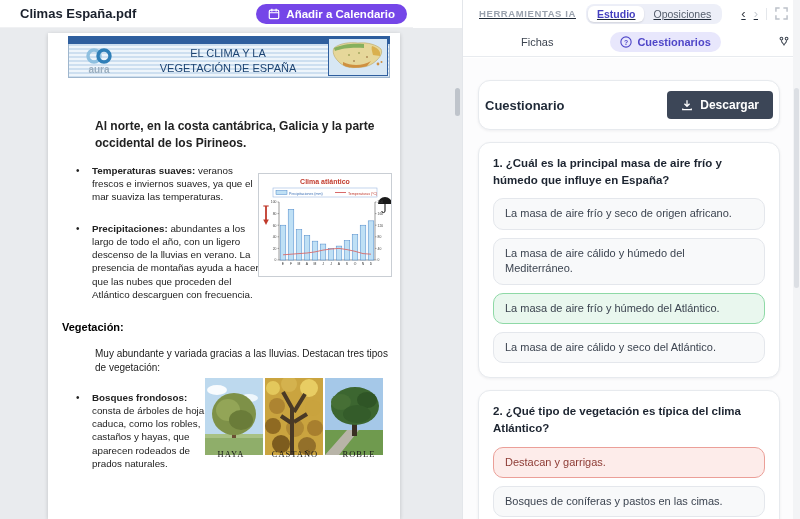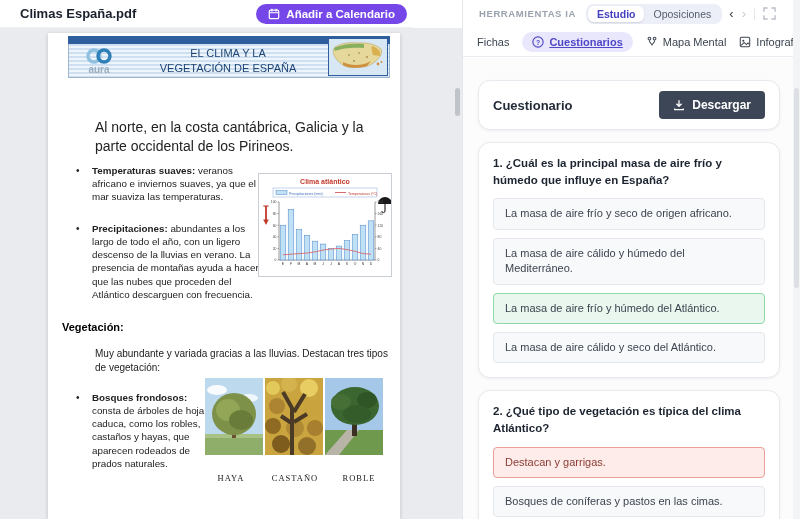--- a/index.html
+++ b/index.html
@@ -33,77 +33,77 @@
   .banner-top { height:8px; background:#2e5e9e; }
   .banner-body {
     height:34px; display:flex; align-items:center; border:1px solid #9fb6cd; border-top:none;
     background:repeating-linear-gradient(180deg,#cddff0 0px,#cddff0 2px,#eef5fb 2px,#eef5fb 4px);
   }
   .banner-logo { width:64px; display:flex; justify-content:center; }
   .banner-title { flex:1; text-align:center; color:#1d4472; font-weight:normal; font-size:11px; line-height:1.3; }
   .banner-map { position:absolute; right:2px; top:2px; width:60px; height:38px; background:#d7e7f4; border:1.5px solid #2e5e9e; }
 
   .pdf-h1 { position:absolute; left:14px; top:60px; font-size:11px; font-weight:bold; color:#000; }
-  .pdf-intro { position:absolute; left:47px; top:85px; width:302px; font-size:14px; line-height:1.38; color:#222; }
+  .pdf-intro { position:absolute; left:47px; top:85px; width:302px; font-size:12px; line-height:1.38; color:#222;font-weight:bold; }
   .pdf-bullet { position:absolute; line-height:1.34; color:#222; }
   .pdf-bullet .dot { position:absolute; left:-16px; top:0; font-size:10px; }
   .b1 { left:44px; top:131px; width:168px; }
   .b2 { left:44px; top:189px; width:168px; }
   .b3 { left:44px; top:358px; width:114px; }
   .pdf-b { font-weight:bold; }
   .pdf-h2 { position:absolute; left:14px; top:288px; font-size:11px; font-weight:bold; color:#000; }
   .pdf-veg-intro { position:absolute; left:47px; top:314px; width:302px; font-size:10px; line-height:1.38; color:#222; }
 
   
   .chart-box { position:absolute; left:210px; top:140px; width:134px; height:104px; background:#fff; border:1px solid #c9ced4; }
 
   
   .trees { position:absolute; left:157px; top:345px; display:flex; gap:2px; }
   .tree-fig { width:58px; }
-  .tree-captions { position:absolute; left:157px; top:440px; display:flex; gap:12px; width:180px; }
+  .tree-captions { position:absolute; left:157px; top:416px; display:flex; gap:12px; width:180px; }
   .tree-captions span {
     width:58px; text-align:center; font-family:"Liberation Serif", serif;
     font-size:8.5px; letter-spacing:1px; color:#1a1a1a;
   }
 
   
   .tools-pane { position:absolute; left:462px; top:0; width:338px; height:519px; background:#fff; border-left:1px solid #e3e6ea; }
-  .tools-row1 { height:27px; display:flex; align-items:center; padding:0 24px 0 16px; }
+  .tools-row1 { height:27px; display:flex; align-items:center; padding:0 12px 0 16px;text-decoration:underline; }
   .tools-label { font-size:9.5px; font-weight:bold; color:#9aa2ae; letter-spacing:.6px; }
   .mode-toggle { display:flex; background:#edeff8; border-radius:8px; padding:2px; margin-left:10px; }
   .mode { font-size:10.5px; padding:2px 9px; border-radius:6px; color:#555e6d; cursor:pointer; }
   .mode.active { background:#fff; color:#4540c0; font-weight:bold; box-shadow:0 1px 2px rgba(0,0,0,.12); }
   .nav-icons { margin-left:auto; display:flex; align-items:center; gap:8px; }
   .chev { font-size:13px; line-height:1; cursor:pointer; }
   .chev.back { color:#3a3f46; }
   .chev.fwd { color:#c8ccd2; }
   .vdiv { width:1px; height:12px; background:#e4e7eb; }
   .expand-icon { cursor:pointer; }
 
   .tools-row2 { height:30px; display:flex; align-items:center; gap:13px; padding:0 14px; border-bottom:1px solid #e8ebef; }
-  .tab { font-size:11px; color:#3c4450; display:flex; align-items:center; gap:5px; cursor:pointer; white-space:nowrap; }
-  .tab.active { background:#e8e7fc; color:#4f46c8; font-weight:bold; border-radius:14px; padding:4px 10px;text-decoration:underline; }
+  .tab { font-size:11px; color:#3c4450; display:flex; align-items:center; gap:5px; cursor:pointer; white-space:nowrap;margin-left:44px; }
+  .tab.active { background:#e8e7fc; color:#4f46c8; font-weight:bold; border-radius:14px; padding:4px 10px; }
 
   .tools-content { position:absolute; top:58px; left:0; right:0; bottom:0; padding:22px 20px 8px 15px; background:#fcfcfd; overflow:hidden; }
   .card {
     background:#fff; border:1px solid #e7eaee; border-radius:12px;
     box-shadow:0 1px 3px rgba(16,24,40,.06); margin-bottom:12px;
   }
-  .quiz-header { display:flex; align-items:center; justify-content:space-between; padding:10px 14px; }
+  .quiz-header { display:flex; align-items:center; justify-content:space-between; padding:10px 6px; }
   .quiz-title { font-size:13px; font-weight:bold; color:#1f2937; }
   .download-btn {
     display:flex; align-items:center; gap:7px; background:#3c4657; color:#fff; border:none;
     border-radius:4px; padding:7px 14px; font-size:12px; font-weight:bold;
     font-family:"Liberation Sans", sans-serif; cursor:pointer;
   }
   .q-card { padding:12px 14px; }
   .q-title { font-size:11.5px; font-weight:bold; color:#1c2430; line-height:1.45; margin-bottom:10px; }
   .q-opt {
     font-size:11px; color:#3c4450; background:#f8f9fa; border:1px solid #e4e7ec;
-    border-radius:4px; padding:7px 11px; margin-bottom:8px; line-height:1.4; cursor:pointer;
+    border-radius:10px; padding:7px 11px; margin-bottom:8px; line-height:1.4; cursor:pointer;
   }
   .q-opt:last-child { margin-bottom:2px; }
   .q-opt.correct { background:#e9f7ee; border-color:#8ed9a6; }
   .q-opt.incorrect { background:#fdecea; border-color:#eb9f98; color:#8d3b34; }
 
   .panel-scroll-track { position:absolute; right:0; top:0; width:7px; height:519px; background:#f3f4f6; }
   .panel-scroll-thumb { position:absolute; right:1px; top:88px; width:5px; height:200px; background:#dcdfe4; border-radius:3px; }
 </style>
 </head>
 <body>
@@ -157,21 +157,21 @@
               <circle cx="25" cy="22" r="0.8" fill="#8a5a2a"></circle>
             </svg>
           </div>
         </div>
 
 
         <div class="pdf-intro">Al norte, en la costa cantábrica, Galicia y la parte occidental de los Pirineos.</div>
 
         <div class="pdf-bullet b1">
           <span class="dot">•</span>
-          <span class="pdf-b">Temperaturas suaves:</span><span> veranos africano e inviernos suaves, ya que el mar suaviza las temperaturas.</span>
+          <span class="pdf-b">Temperaturas suaves:</span><span> veranos frescos e inviernos suaves, ya que el mar suaviza las temperaturas.</span>
         </div>
 
         <div class="pdf-bullet b2">
           <span class="dot">•</span>
           <span class="pdf-b">Precipitaciones:</span><span> abundantes a los largo de todo el año, con un ligero descenso de la lluvias en verano. La presencia de montañas ayuda a hacer que las nubes que proceden del Atlántico descarguen con frecuencia.</span>
         </div>
 
         <div class="chart-box">
           <svg id="mini-chart" width="132" height="102" viewBox="0 0 132 102">
               <text x="66" y="10" text-anchor="middle" font-size="7" font-weight="bold" fill="#c23b2e" font-family="&quot;Liberation Sans&quot;,sans-serif">Clima atlántico</text>

